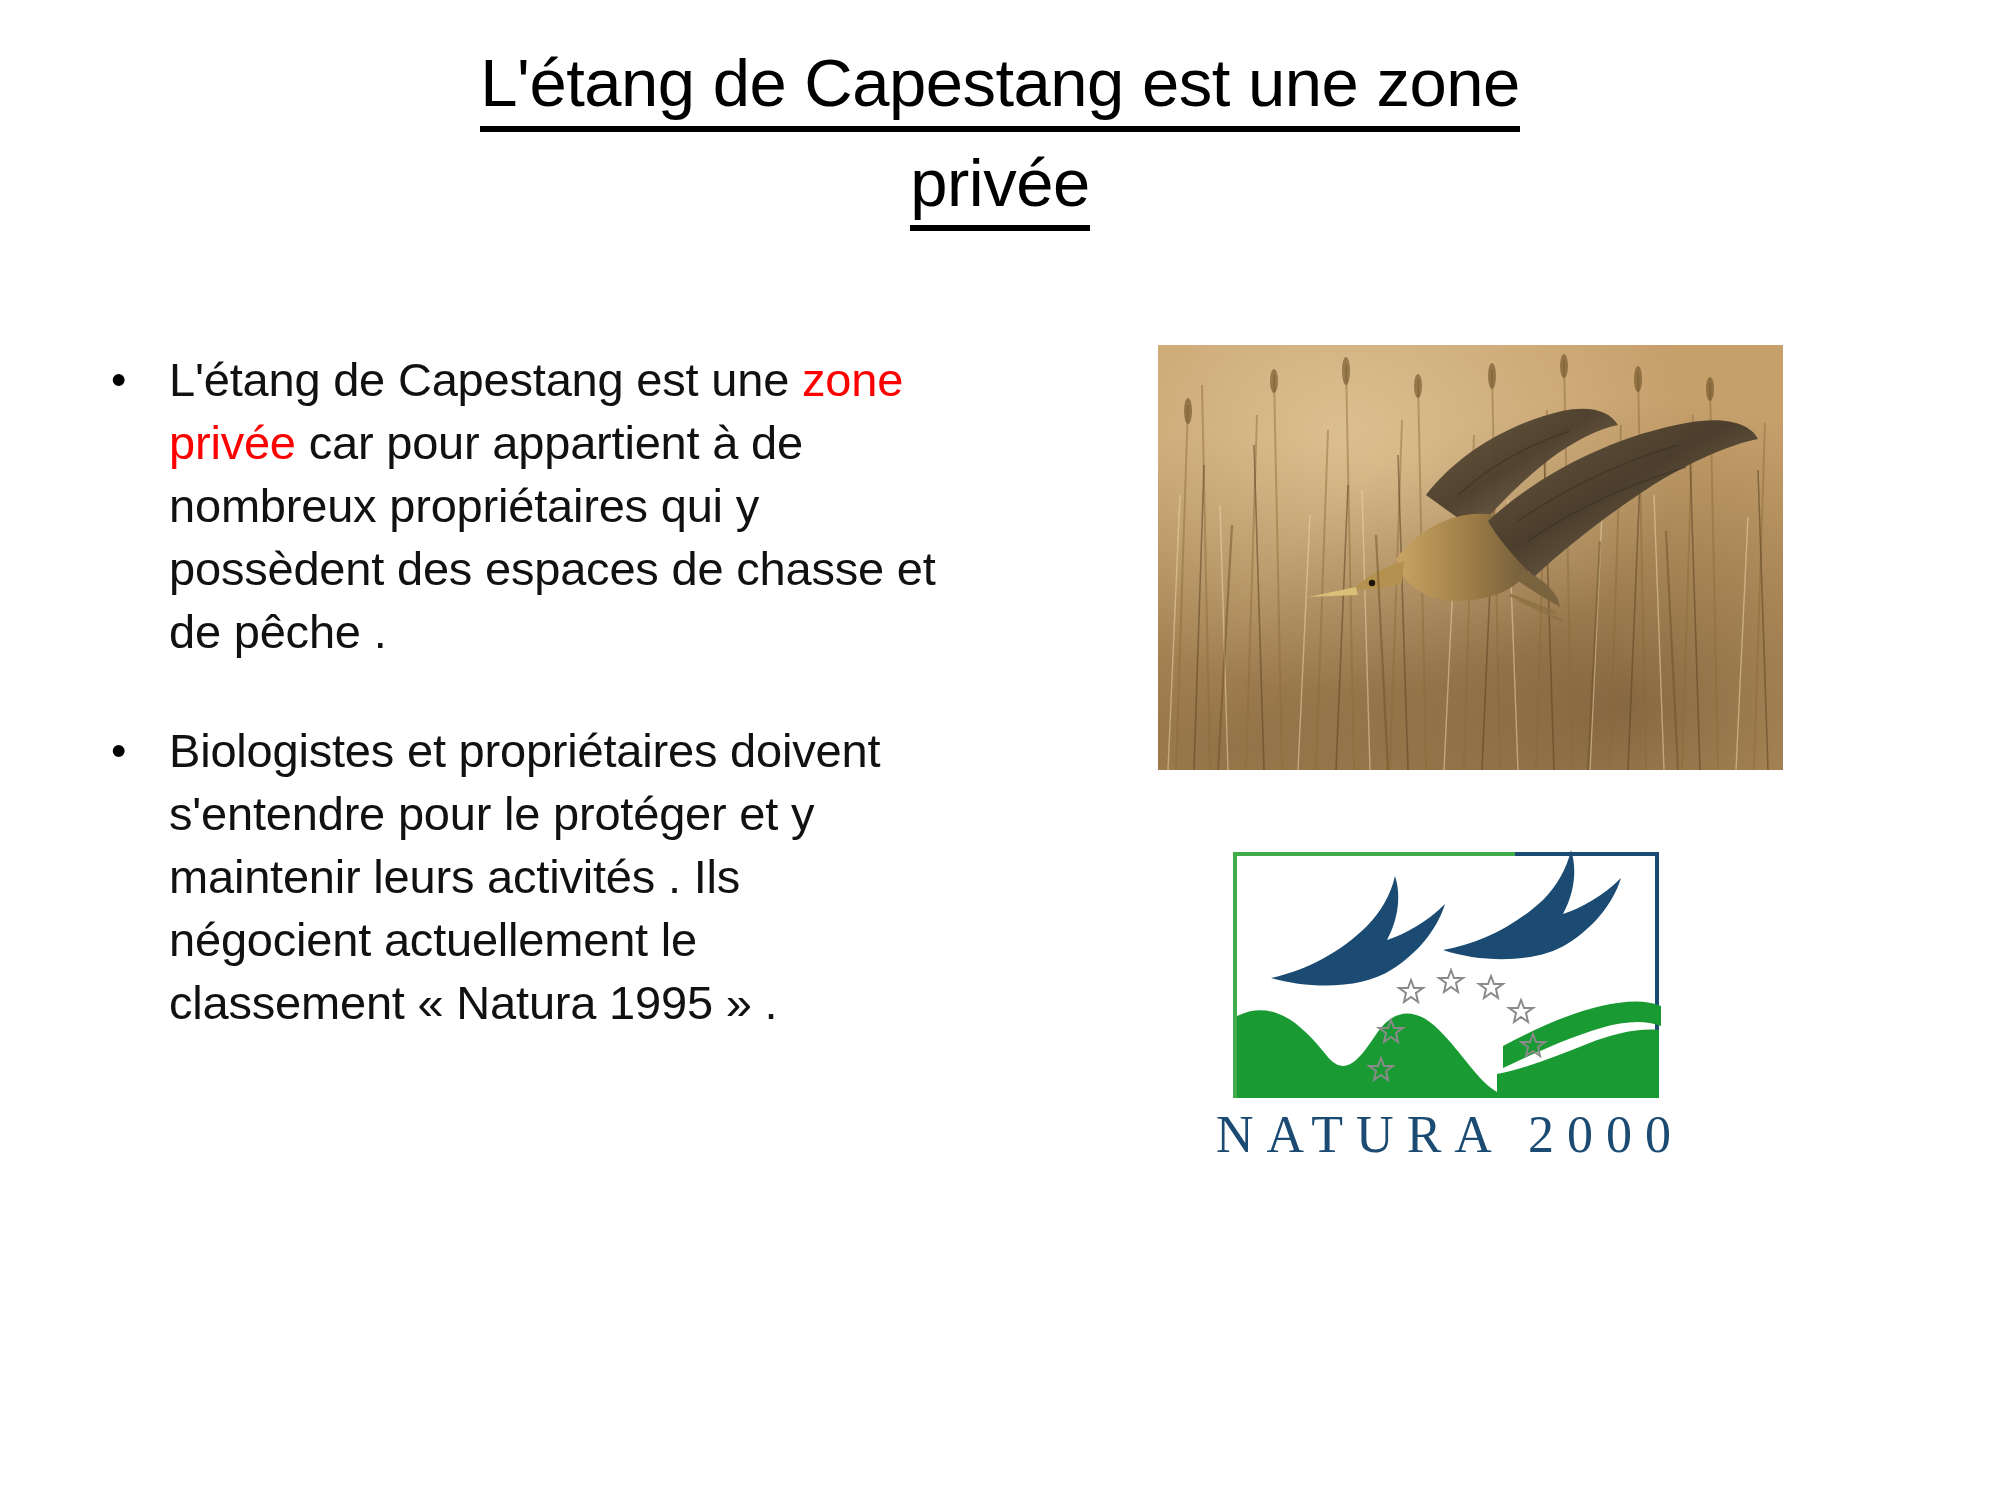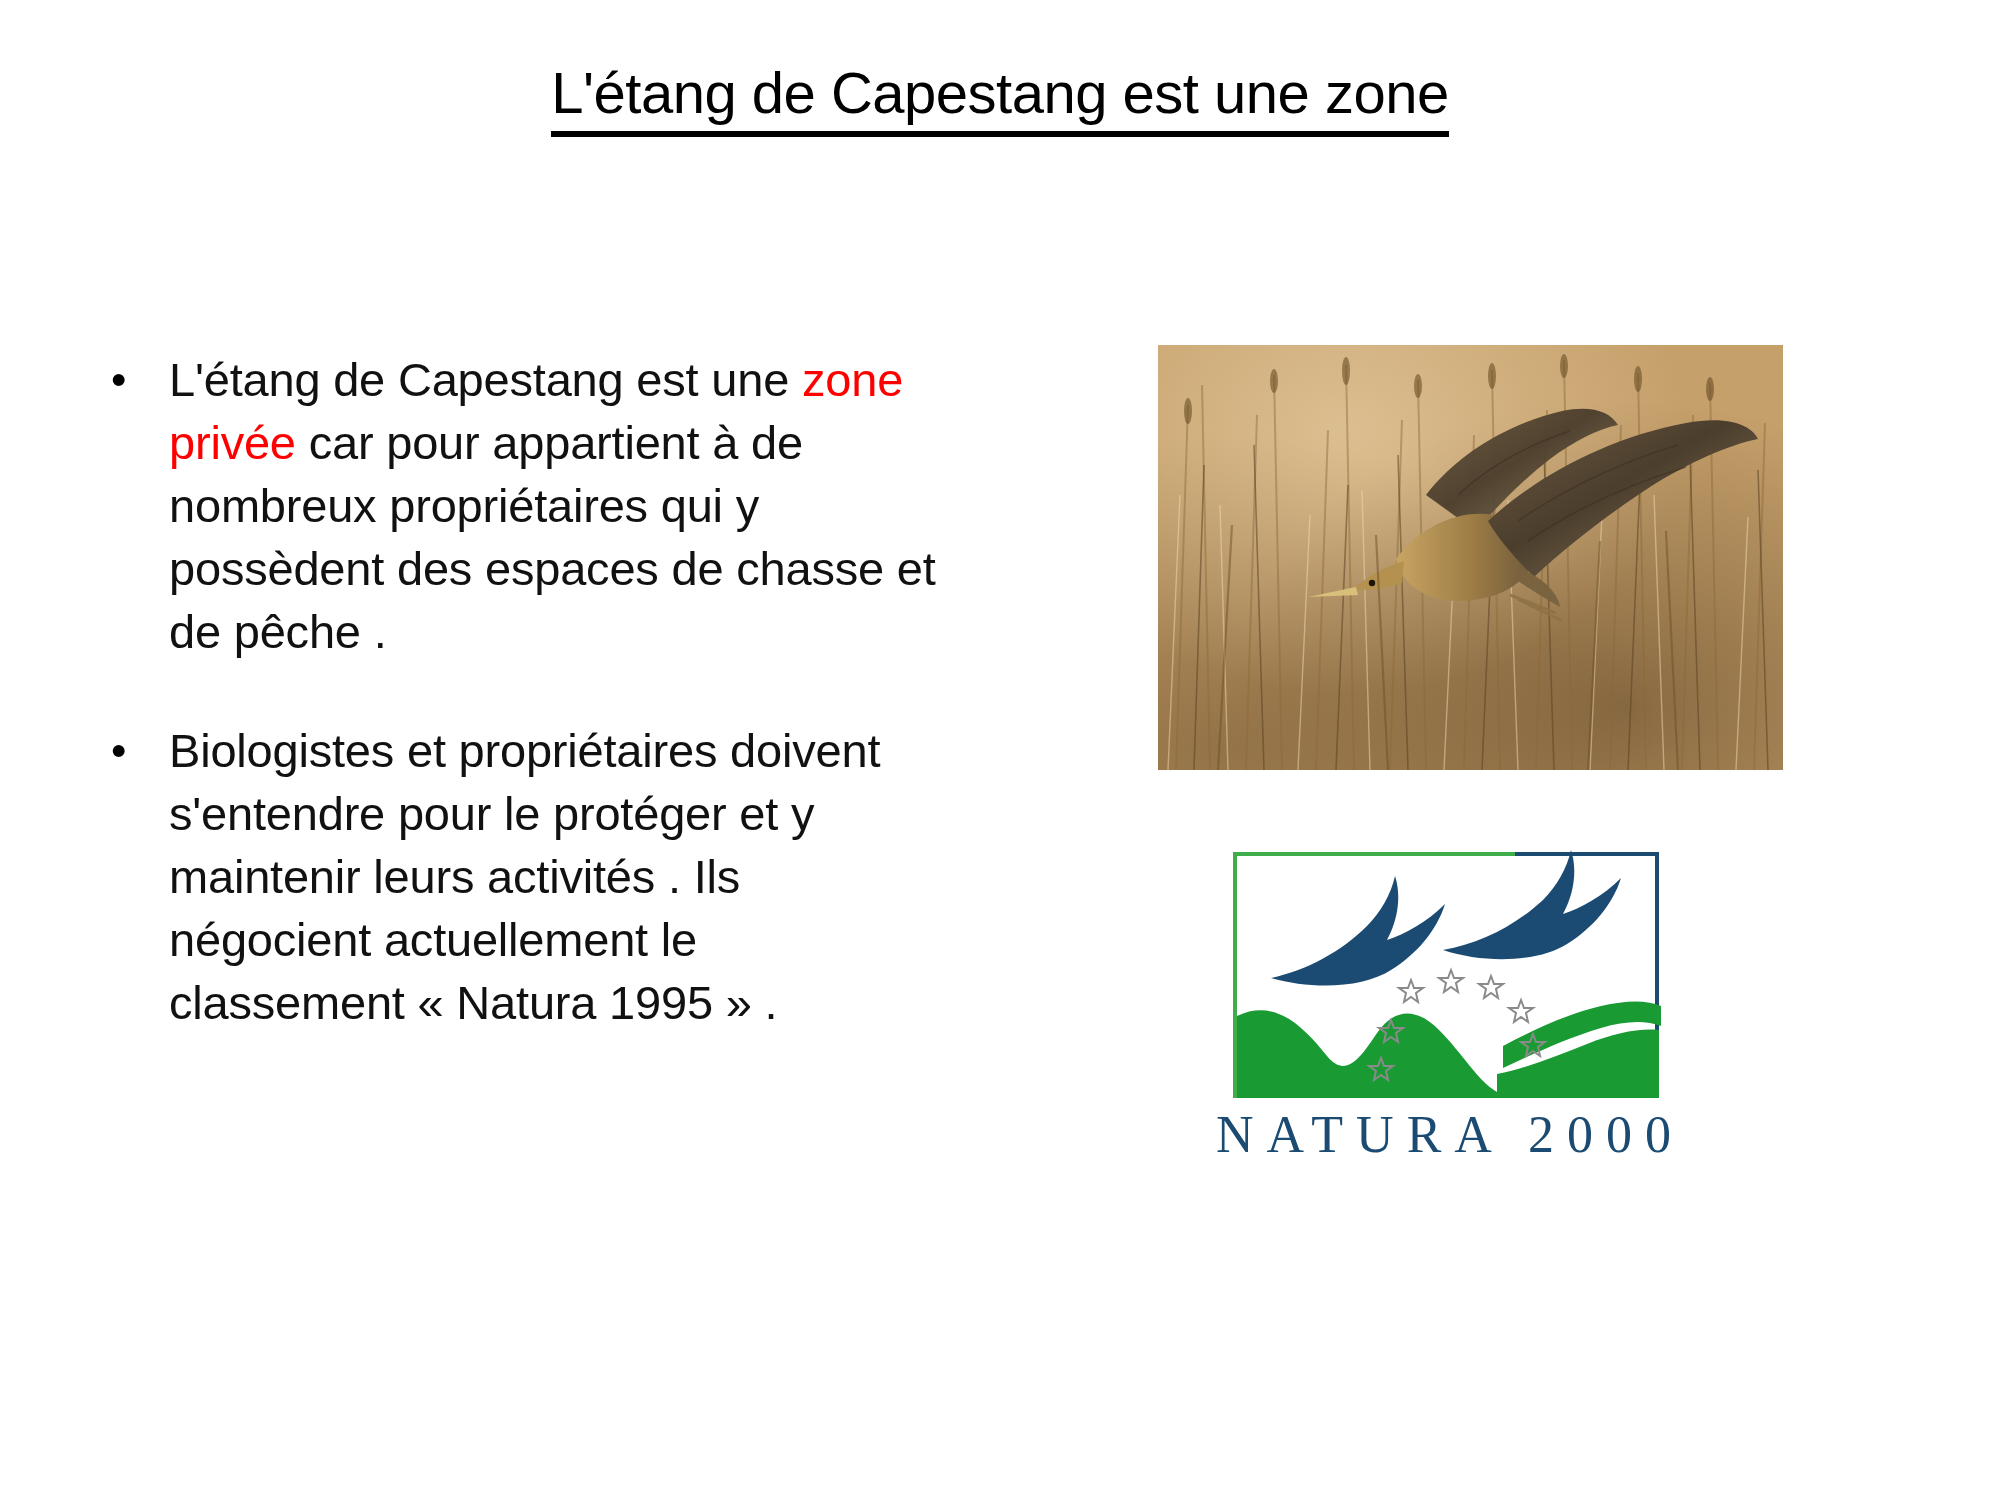--- a/index.html
+++ b/index.html
@@ -20,26 +20,25 @@
     background: #ffffff;
   }
 
   
   .title {
     position: absolute;
     left: 100px;
     top: 42px;
     width: 1800px;
     text-align: center;
-    font-size: 58px;
+    font-size: 67px;
     line-height: 1.22;
     color: #000000;
     letter-spacing: -0.5px;
     font-weight: 400;
-    margin-top: 16px;
   }
   .title .tline {
     display: inline-block;
     border-bottom: 6px solid #000;
     padding-bottom: 2px;
   }
   .title .tline2 {
     display: inline-block;
     border-bottom: 6px solid #000;
     padding-bottom: 2px;
@@ -121,20 +120,21 @@
   }
   .logo svg { width: 100%; height: 100%; display:block; }
 </style>
 </head>
 <body>
 
 <div class="slide">
 
   <div class="title">
     <span class="tline">L'étang de Capestang est une zone</span><br>
+    <span class="tline2">privée </span>
   </div>
 
   <div class="body-col">
 
     <div class="bullet">
       <div class="bullet-dot">•</div>
       <div class="bullet-text">
         <span>L'étang de Capestang est une </span><span class="hl-red">zone privée</span><span> car pour appartient à de nombreux propriétaires qui y possèdent des espaces de chasse et de pêche .</span>
       </div>
     </div>

